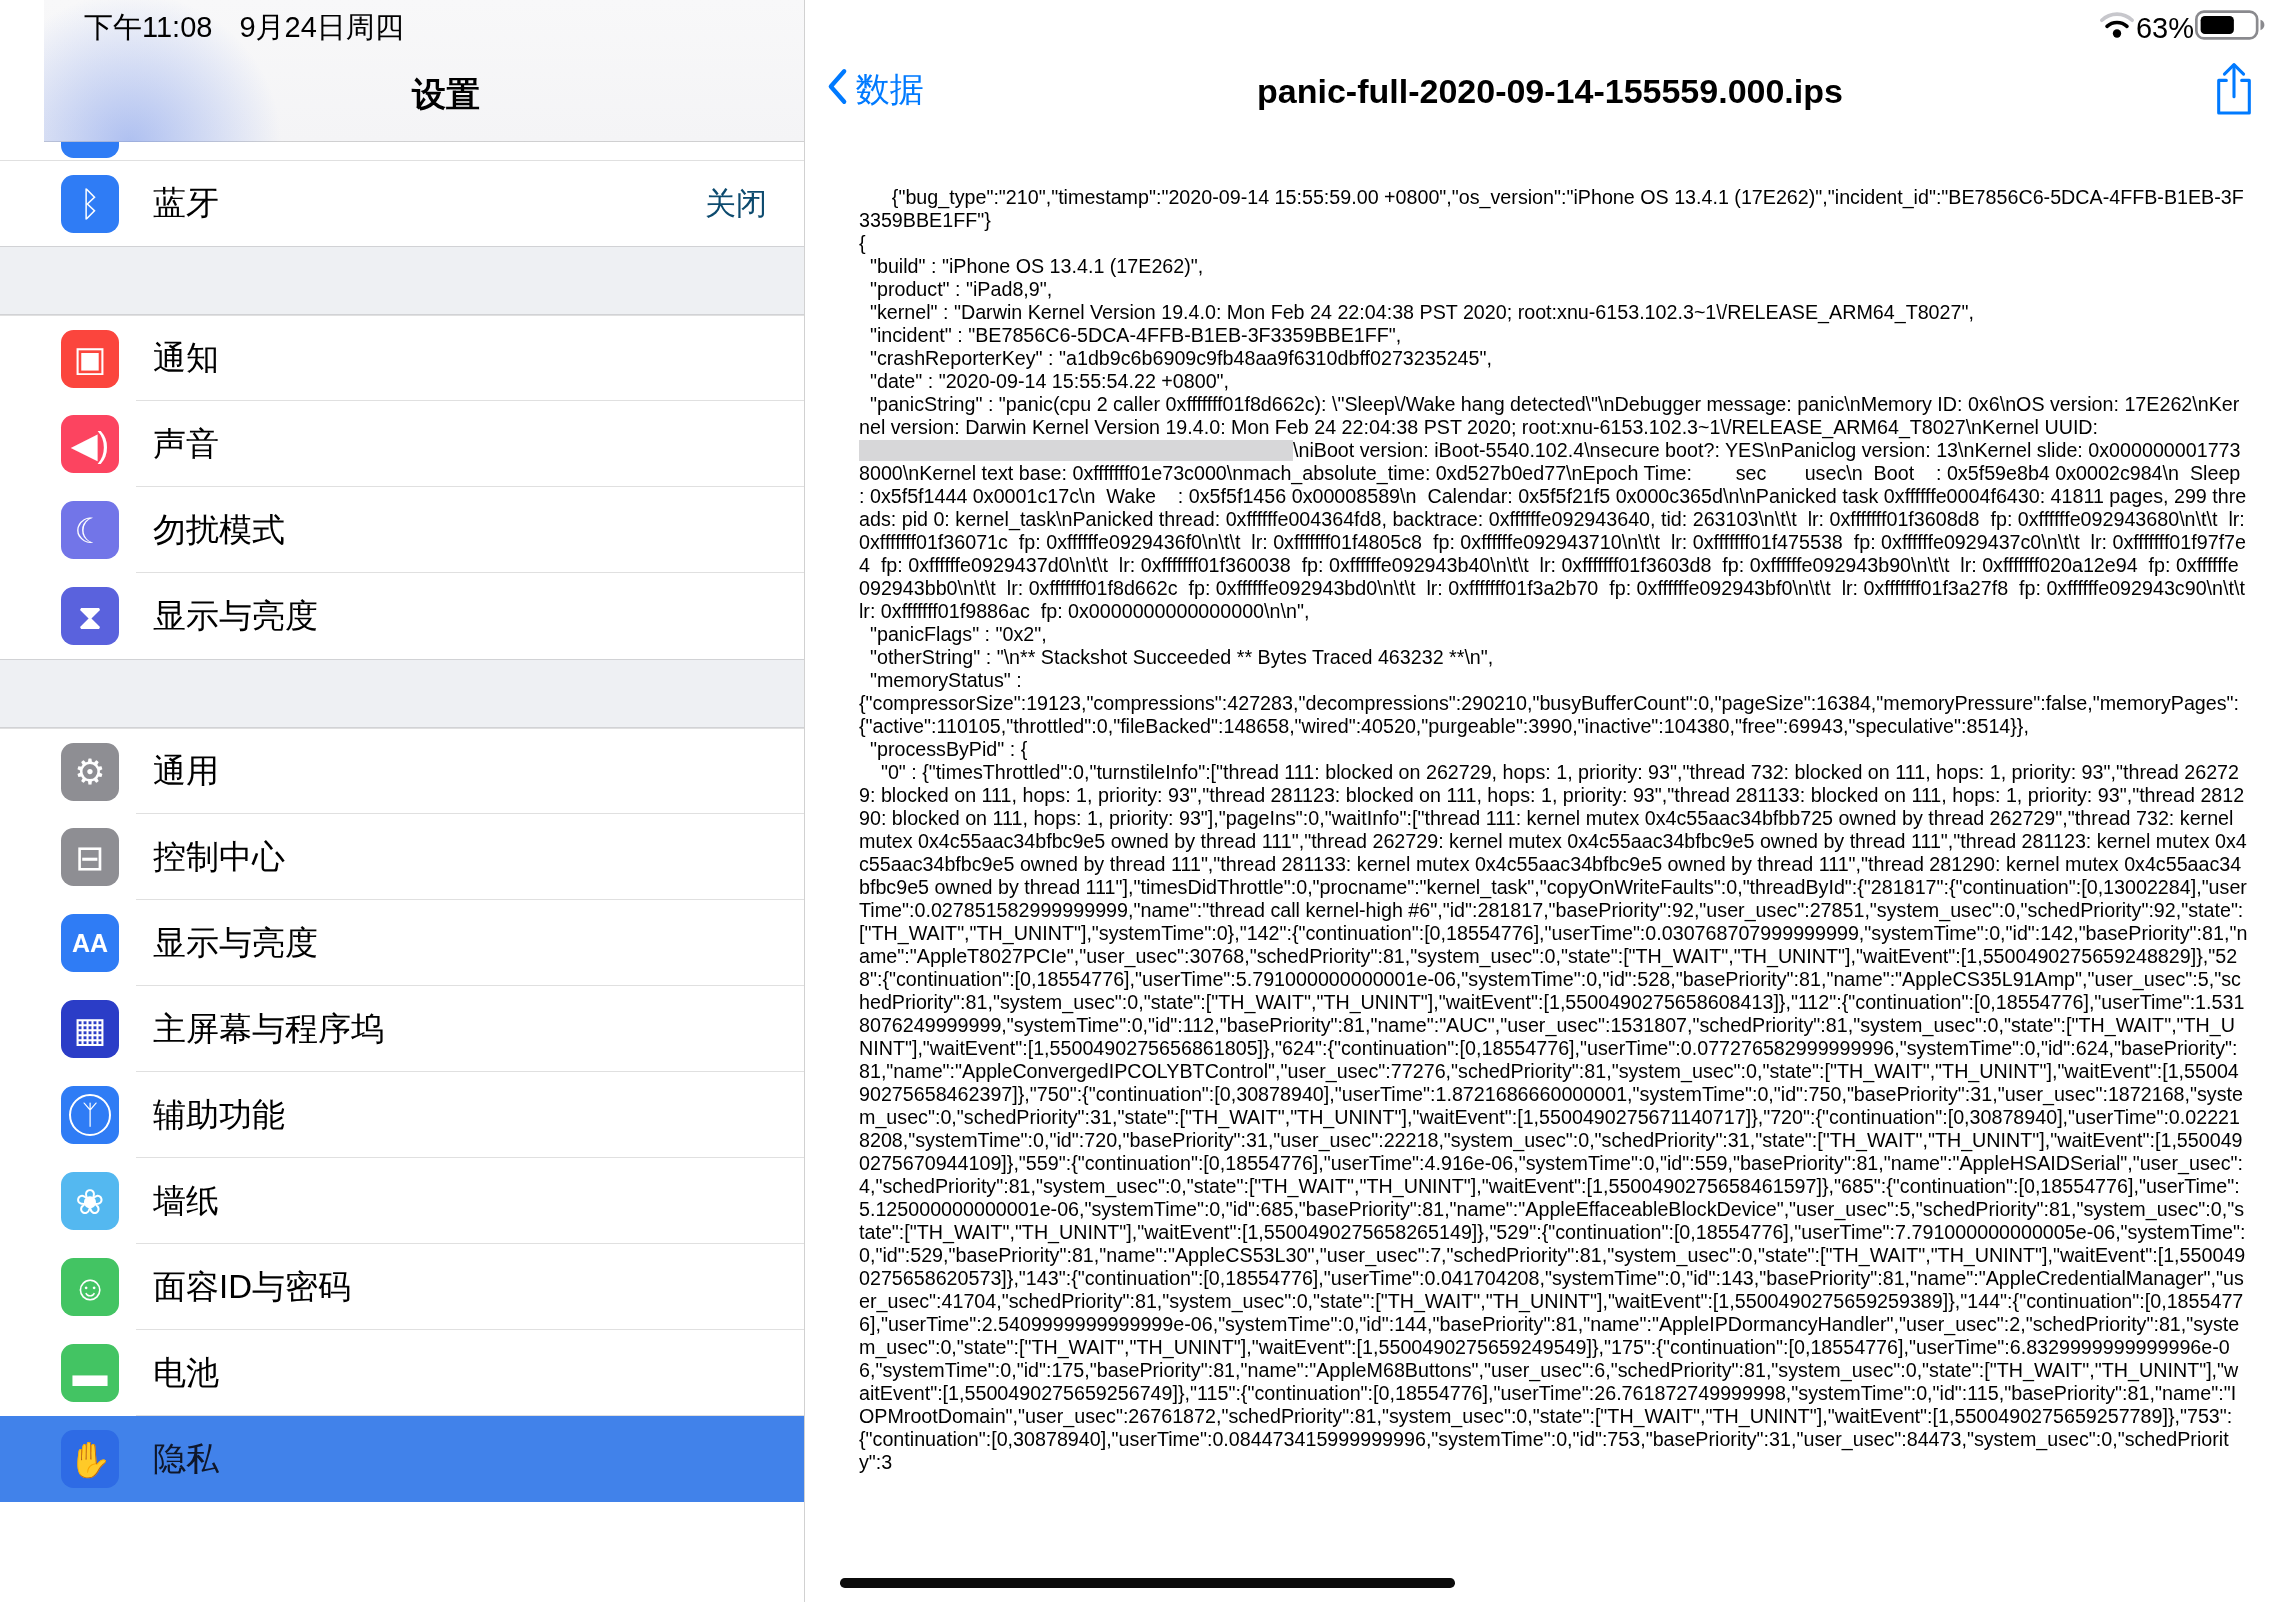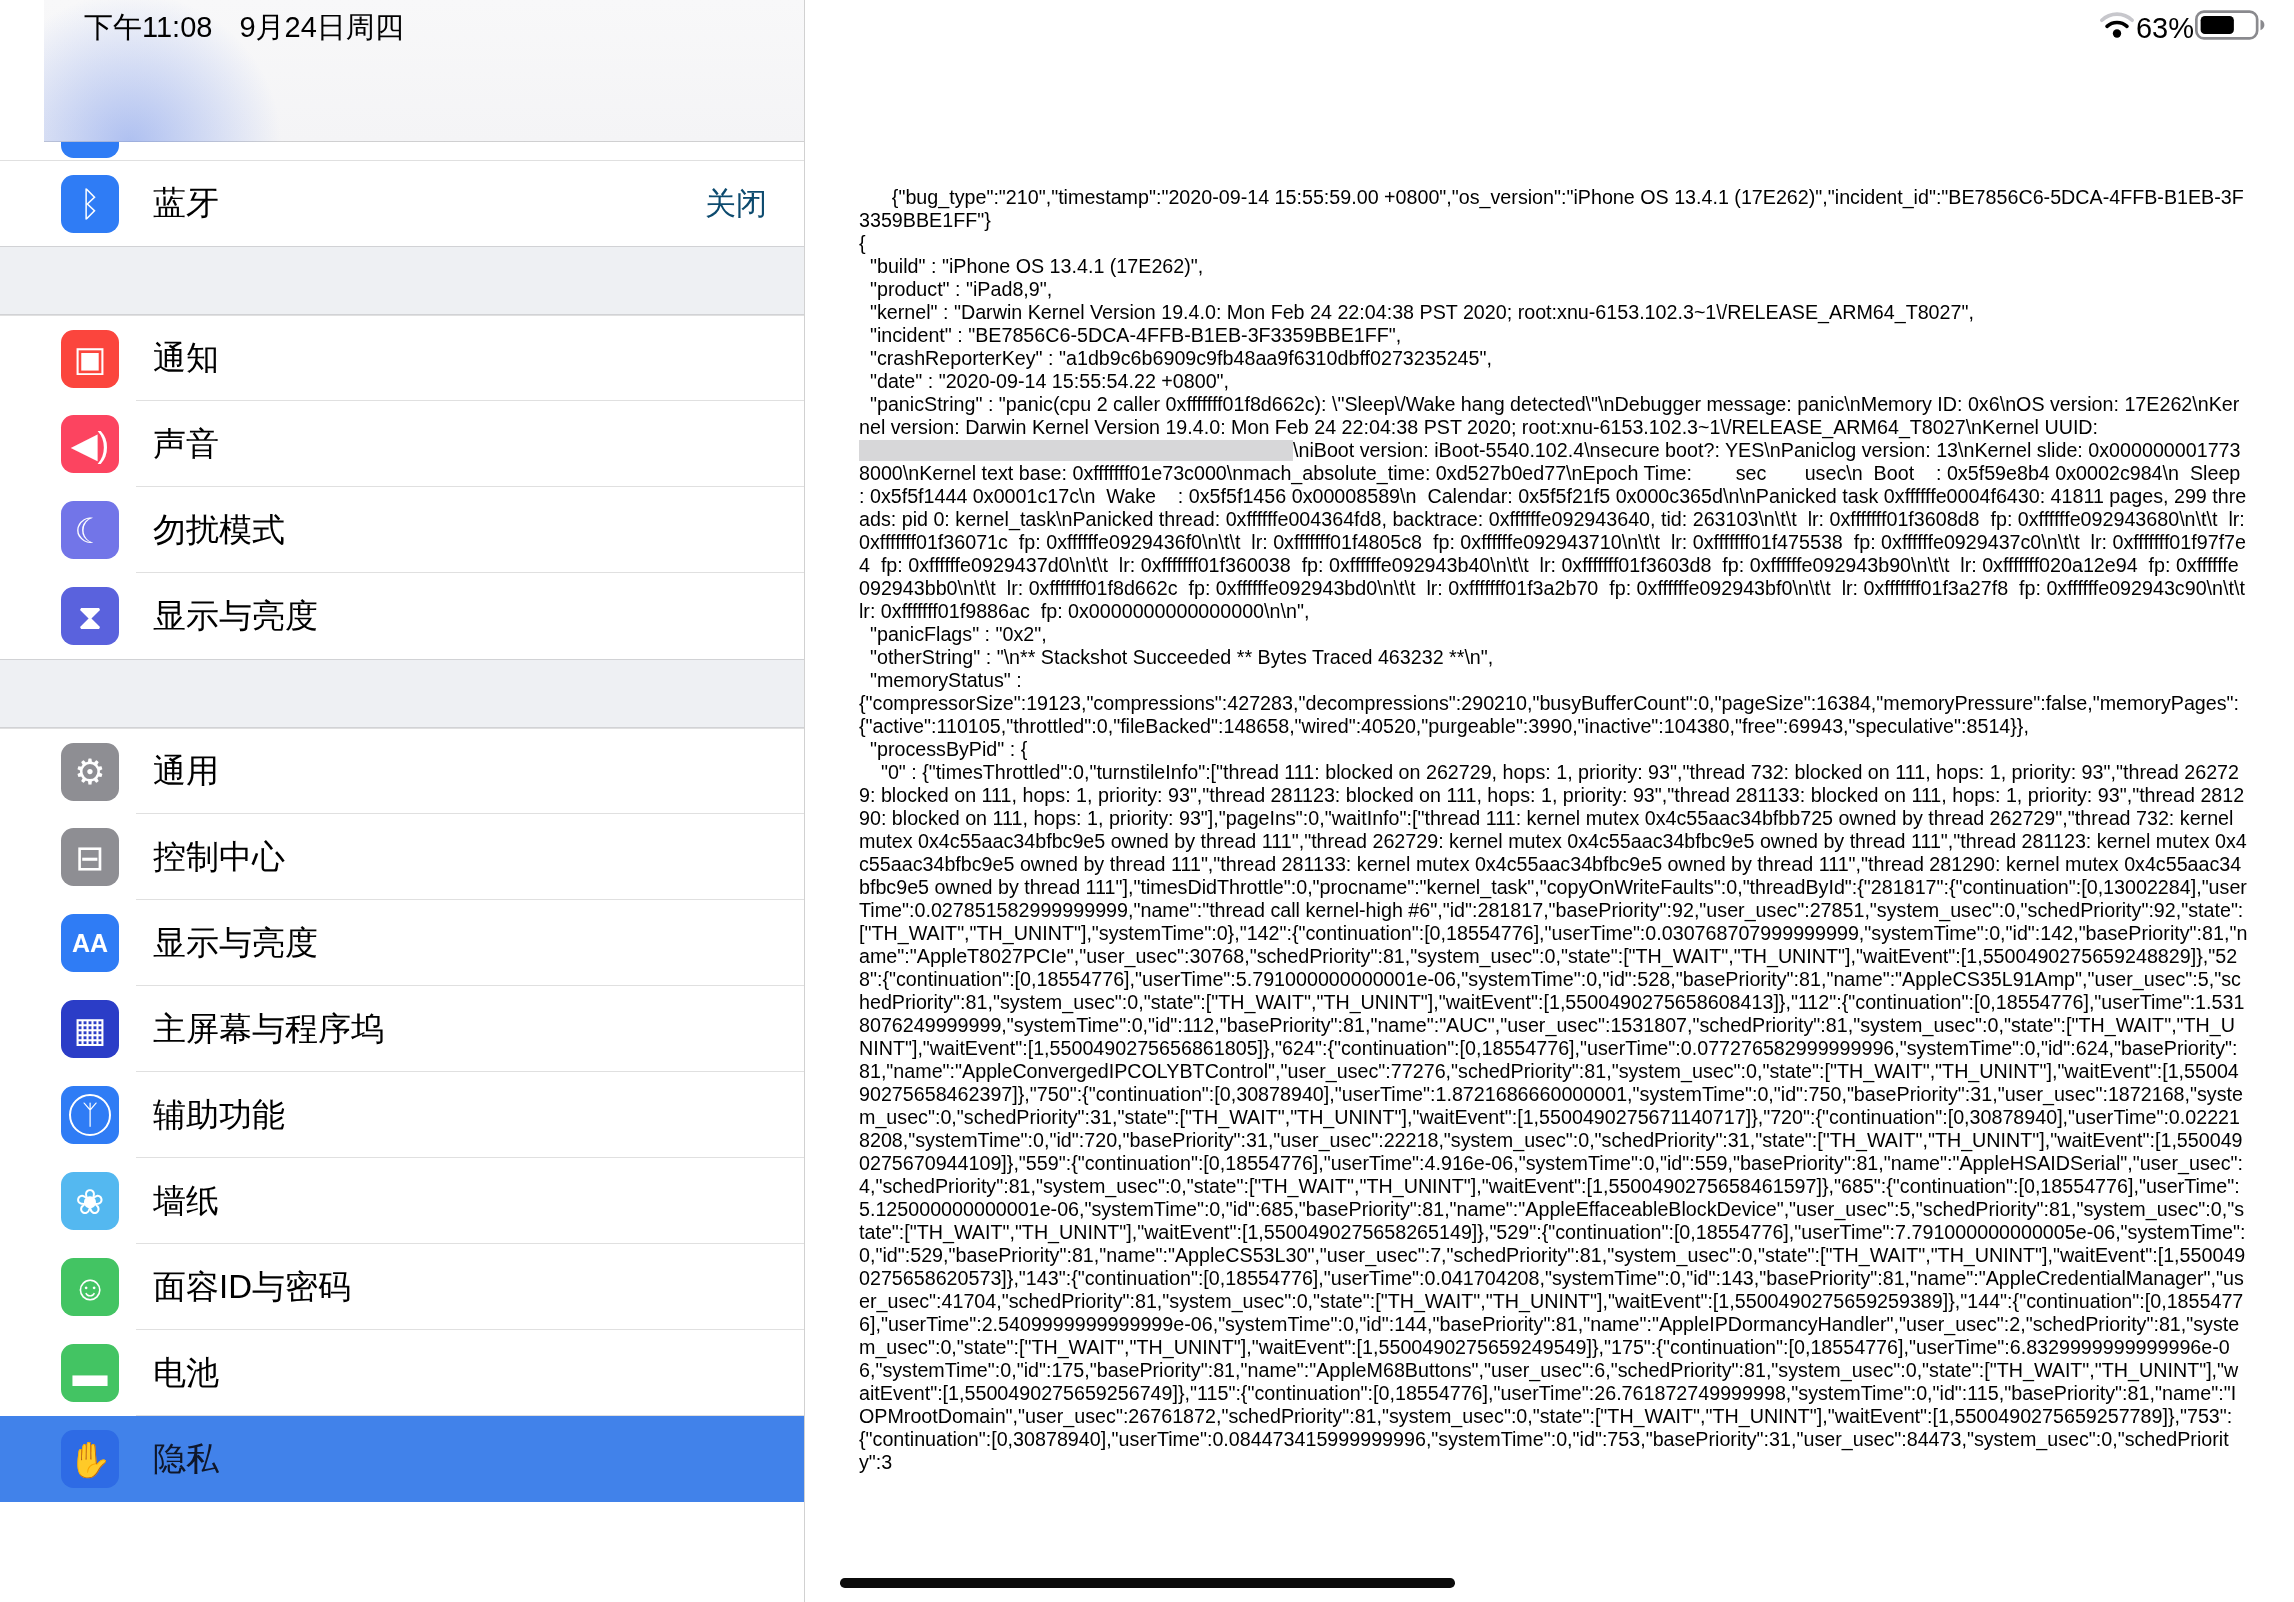--- a/index.html
+++ b/index.html
@@ -70,20 +70,21 @@
 <body>
 
 <div class="screen">
 
   <aside class="sidebar">
     <div class="sb-header">
       <div class="statusbar-left">
         <span>下午11:08</span>
         <span>9月24日周四</span>
       </div>
+      <div class="sb-title">设置</div>
     </div>
     <div class="sb-scroll">
       <div class="peek">
         <div class="peek-icon"></div>
       </div>
       <div id="sidebar-rows">
           <div class="sb-group">
             <div class="sb-row first last">
               <span class="app-icon" style="background: rgb(47, 124, 245);">
                 <span class="g">ᛒ</span>
@@ -174,20 +175,40 @@
                 <span class="g">✋</span>
               </span>
               <span class="sb-label">隐私</span>
             </div>
           </div>
         </div>
     </div>
   </aside>
 
   <main class="detail">
+    <div class="nav">
+      <div class="back">
+        <span>
+          <svg width="21" height="37" viewBox="0 0 22 38">
+              <path d="M18 3 L4 19 L18 35" stroke="#007aff" stroke-width="4.5" fill="none" stroke-linecap="round" stroke-linejoin="round"></path>
+            </svg>
+        </span>
+        <span>数据</span>
+      </div>
+      <div class="nav-title">panic-full-2020-09-14-155559.000.ips</div>
+      <div class="share">
+        <span>
+          <svg width="44" height="56" viewBox="0 0 46 58" fill="none" stroke="#007aff" stroke-width="3.2" stroke-linecap="round" stroke-linejoin="round">
+            <path d="M15 20 H7 V54 H39 V20 H31"></path>
+            <path d="M23 37 V4"></path>
+            <path d="M13 13.5 L23 3.5 L33 13.5"></path>
+          </svg>
+        </span>
+      </div>
+    </div>
     <div class="log">
       <span>{"bug_type":"210","timestamp":"2020-09-14 15:55:59.00 +0800","os_version":"iPhone OS 13.4.1 (17E262)","incident_id":"BE7856C6-5DCA-4FFB-B1EB-3F3359BBE1FF"}
 {
   "build" : "iPhone OS 13.4.1 (17E262)",
   "product" : "iPad8,9",
   "kernel" : "Darwin Kernel Version 19.4.0: Mon Feb 24 22:04:38 PST 2020; root:xnu-6153.102.3~1\/RELEASE_ARM64_T8027",
   "incident" : "BE7856C6-5DCA-4FFB-B1EB-3F3359BBE1FF",
   "crashReporterKey" : "a1db9c6b6909c9fb48aa9f6310dbff0273235245",
   "date" : "2020-09-14 15:55:54.22 +0800",
   "panicString" : "panic(cpu 2 caller 0xfffffff01f8d662c): \"Sleep\/Wake hang detected\"\nDebugger message: panic\nMemory ID: 0x6\nOS version: 17E262\nKernel version: Darwin Kernel Version 19.4.0: Mon Feb 24 22:04:38 PST 2020; root:xnu-6153.102.3~1\/RELEASE_ARM64_T8027\nKernel UUID: </span><span class="redacted"></span><span>\niBoot version: iBoot-5540.102.4\nsecure boot?: YES\nPaniclog version: 13\nKernel slide: 0x0000000017738000\nKernel text base: 0xfffffff01e73c000\nmach_absolute_time: 0xd527b0ed77\nEpoch Time:        sec       usec\n  Boot    : 0x5f59e8b4 0x0002c984\n  Sleep   : 0x5f5f1444 0x0001c17c\n  Wake    : 0x5f5f1456 0x00008589\n  Calendar: 0x5f5f21f5 0x000c365d\n\nPanicked task 0xffffffe0004f6430: 41811 pages, 299 threads: pid 0: kernel_task\nPanicked thread: 0xffffffe004364fd8, backtrace: 0xffffffe092943640, tid: 263103\n\t\t  lr: 0xfffffff01f3608d8  fp: 0xffffffe092943680\n\t\t  lr: 0xfffffff01f36071c  fp: 0xffffffe0929436f0\n\t\t  lr: 0xfffffff01f4805c8  fp: 0xffffffe092943710\n\t\t  lr: 0xfffffff01f475538  fp: 0xffffffe0929437c0\n\t\t  lr: 0xfffffff01f97f7e4  fp: 0xffffffe0929437d0\n\t\t  lr: 0xfffffff01f360038  fp: 0xffffffe092943b40\n\t\t  lr: 0xfffffff01f3603d8  fp: 0xffffffe092943b90\n\t\t  lr: 0xfffffff020a12e94  fp: 0xffffffe092943bb0\n\t\t  lr: 0xfffffff01f8d662c  fp: 0xffffffe092943bd0\n\t\t  lr: 0xfffffff01f3a2b70  fp: 0xffffffe092943bf0\n\t\t  lr: 0xfffffff01f3a27f8  fp: 0xffffffe092943c90\n\t\t  lr: 0xfffffff01f9886ac  fp: 0x0000000000000000\n\n",

